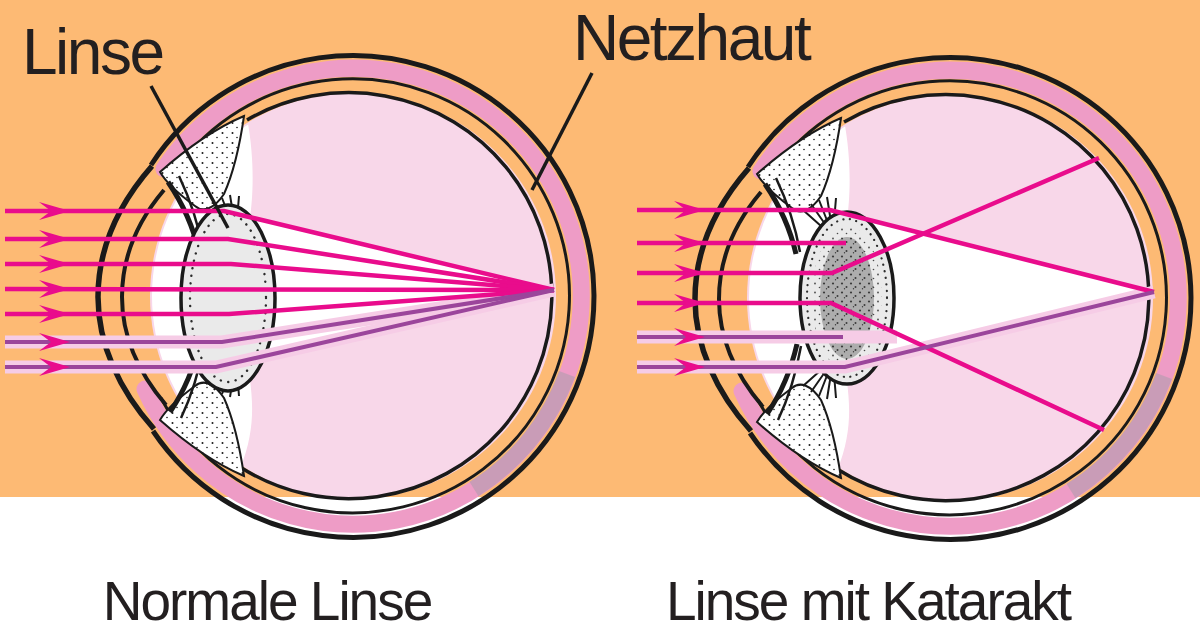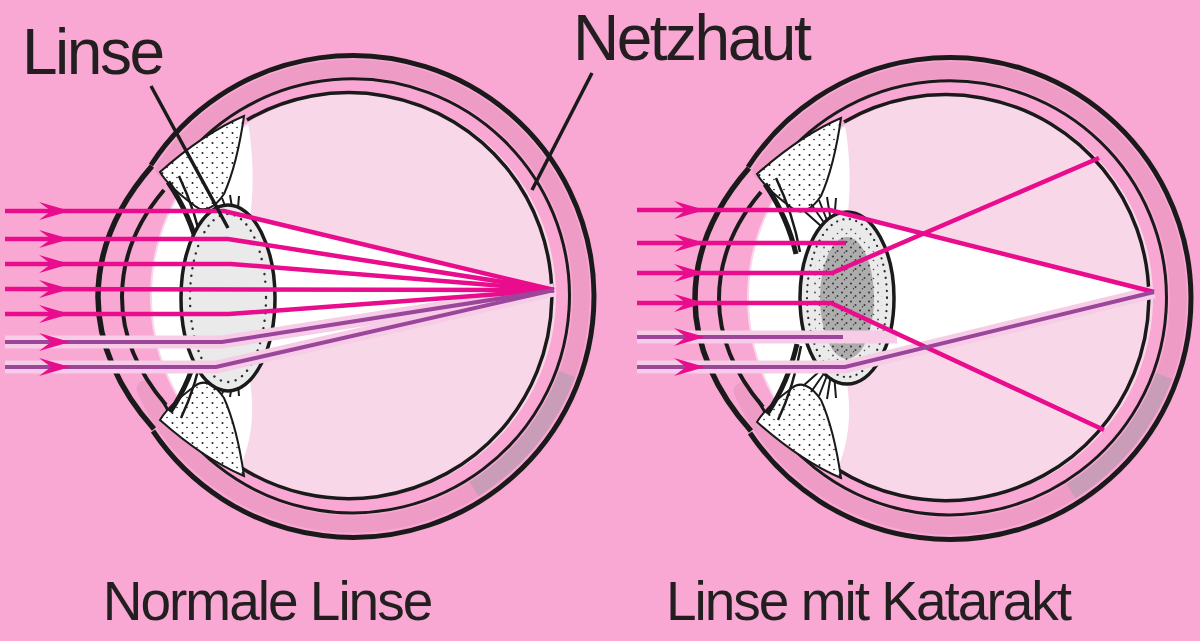--- a/index.html
+++ b/index.html
@@ -1,16 +1,16 @@
 <!DOCTYPE html>
 <html><head>
 <meta charset="utf-8">
 <style>
   html,body{margin:0;padding:0;background:#ffffff;width:1200px;height:641px;overflow:hidden;}
-  .stage{position:relative;width:1200px;height:641px;background:#f9a8d4;}
+  .stage{position:relative;width:1200px;height:497px;background:#fdba74;}
   svg{display:block;}
   text{font-family:"Liberation Sans","DejaVu Sans",sans-serif;fill:#231F20;}
   .label-text{font-size:64px;letter-spacing:-2.5px;}
   .caption-text{font-size:55px;letter-spacing:-2px;}
 </style>
 </head>
 <body>
 
 <div class="stage">
 <svg width="1200" height="641" viewBox="0 0 1200 641">

